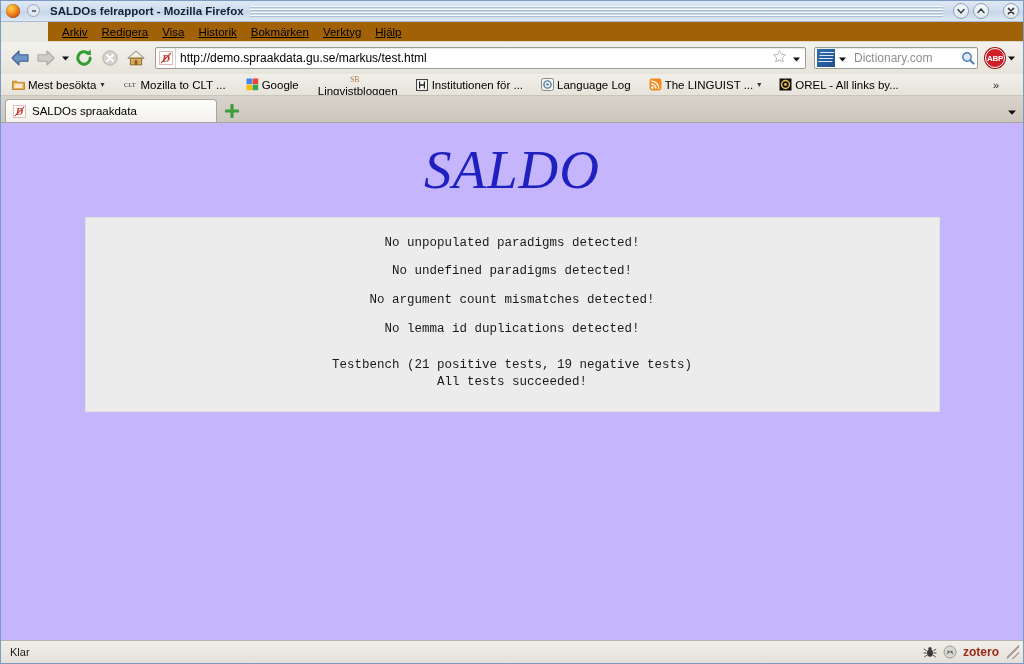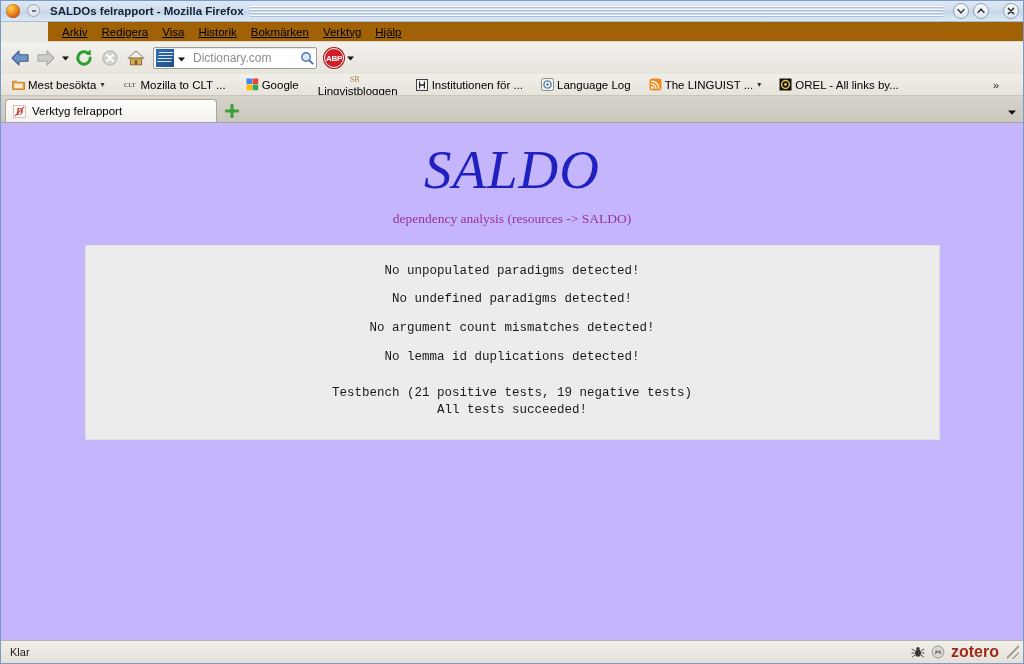--- a/index.html
+++ b/index.html
@@ -345,21 +345,21 @@
     white-space: nowrap;
   }
   .sb-icon {
     width: 18px; height: 18px;
     display: flex; align-items: center; justify-content: center;
     flex: none;
     margin-left: 2px;
     cursor: pointer;
   }
   #zotero-label {
-    font-size: 16px;
+    font-size: 12px;
     font-weight: bold;
     color: #a02a18;
     margin: 0 8px 0 4px;
     flex: none;
     cursor: pointer;
   }
   #resize-grip {
     width: 12px; height: 14px;
     flex: none;
     background:
@@ -438,20 +438,40 @@
       </svg>
     </div>
     <div class="navbtn">
       <svg width="20" height="18" viewBox="0 0 20 18">
         <path d="M10 2 L18.2 9.2 L1.8 9.2 Z" fill="#f0ede4" stroke="#8c8575" stroke-width="1"></path>
         <rect x="4.4" y="9.2" width="11.2" height="6.6" fill="#d9ab5e" stroke="#8c6a2c" stroke-width="1"></rect>
         <rect x="8.6" y="11.2" width="2.8" height="4.6" fill="#8c5f22"></rect>
       </svg>
     </div>
 
+    <div id="urlwrap">
+      <div id="url-favicon">
+        <svg width="14" height="14" viewBox="0 0 14 14">
+          <rect x="0.5" y="0.5" width="13" height="13" fill="#fff" stroke="#e0b7b7"></rect>
+          <text x="3" y="11" font-family="Liberation Serif, serif" font-size="11" font-style="italic" font-weight="bold" fill="#c0392b">D</text>
+          <path d="M2 12 L12 2" stroke="#c0392b" stroke-width="1.1"></path>
+        </svg>
+      </div>
+      <div id="url-text">http://demo.spraakdata.gu.se/markus/test.html</div>
+      <div class="star-icon">
+        <svg width="15" height="15" viewBox="0 0 15 15">
+            <path d="M7.5 1.6 L9.3 5.4 L13.4 5.9 L10.4 8.8 L11.2 12.9 L7.5 10.9 L3.8 12.9 L4.6 8.8 L1.6 5.9 L5.7 5.4 Z" fill="#fdfdfd" stroke="#b9b9b2" stroke-width="1"></path>
+          </svg>
+      </div>
+      <div class="drop-chev">
+        <svg width="9" height="7" viewBox="0 0 9 7">
+            <path d="M1 1.5 L4.5 5.5 L8 1.5" fill="#111"></path>
+          </svg>
+      </div>
+    </div>
 
     <div id="searchwrap">
       <div id="search-engine-icon"></div>
       <div class="drop-chev">
         <svg width="9" height="7" viewBox="0 0 9 7">
             <path d="M1 1.5 L4.5 5.5 L8 1.5" fill="#111"></path>
           </svg>
       </div>
       <div id="search-placeholder">Dictionary.com</div>
       <div class="sb-icon">
@@ -563,37 +583,36 @@
 
   <div id="tabbar">
     <div id="tab0">
       <span class="bm-ico">
         <svg width="13" height="13" viewBox="0 0 14 14">
           <rect x="0.5" y="0.5" width="13" height="13" fill="#fff" stroke="#e0b7b7"></rect>
           <text x="3" y="11" font-family="Liberation Serif, serif" font-size="11" font-style="italic" font-weight="bold" fill="#c0392b">D</text>
           <path d="M2 12 L12 2" stroke="#c0392b" stroke-width="1.1"></path>
         </svg>
       </span>
-      <span id="tab0-label">Verktyg felrapport</span>
+      <span id="tab0-label">SALDOs spraakdata</span>
     </div>
     <div id="newtab">
       <svg width="14" height="14" viewBox="0 0 14 14">
         <path d="M7 1.4 V12.6 M1.4 7 H12.6" stroke="#3c9f3c" stroke-width="3.2" stroke-linecap="round"></path>
       </svg>
     </div>
     <div id="tablist-chev">
       <svg width="10" height="7" viewBox="0 0 10 7">
           <path d="M1 1.4 L5 5.8 L9 1.4" fill="#111"></path>
         </svg>
     </div>
   </div>
 
   <div id="content">
     <div id="saldo-logo">SALDO</div>
-    <div id="saldo-subtitle">dependency analysis (resources -&gt; SALDO)</div>
 
     <div id="report-box">
       <div class="line">No unpopulated paradigms detected!</div>
       <div class="line">No undefined paradigms detected!</div>
       <div class="line">No argument count mismatches detected!</div>
       <div class="line">No lemma id duplications detected!</div>
       <div class="block">
         <div>Testbench (21 positive tests, 19 negative tests)</div>
         <div>All tests succeeded!</div>
       </div>

